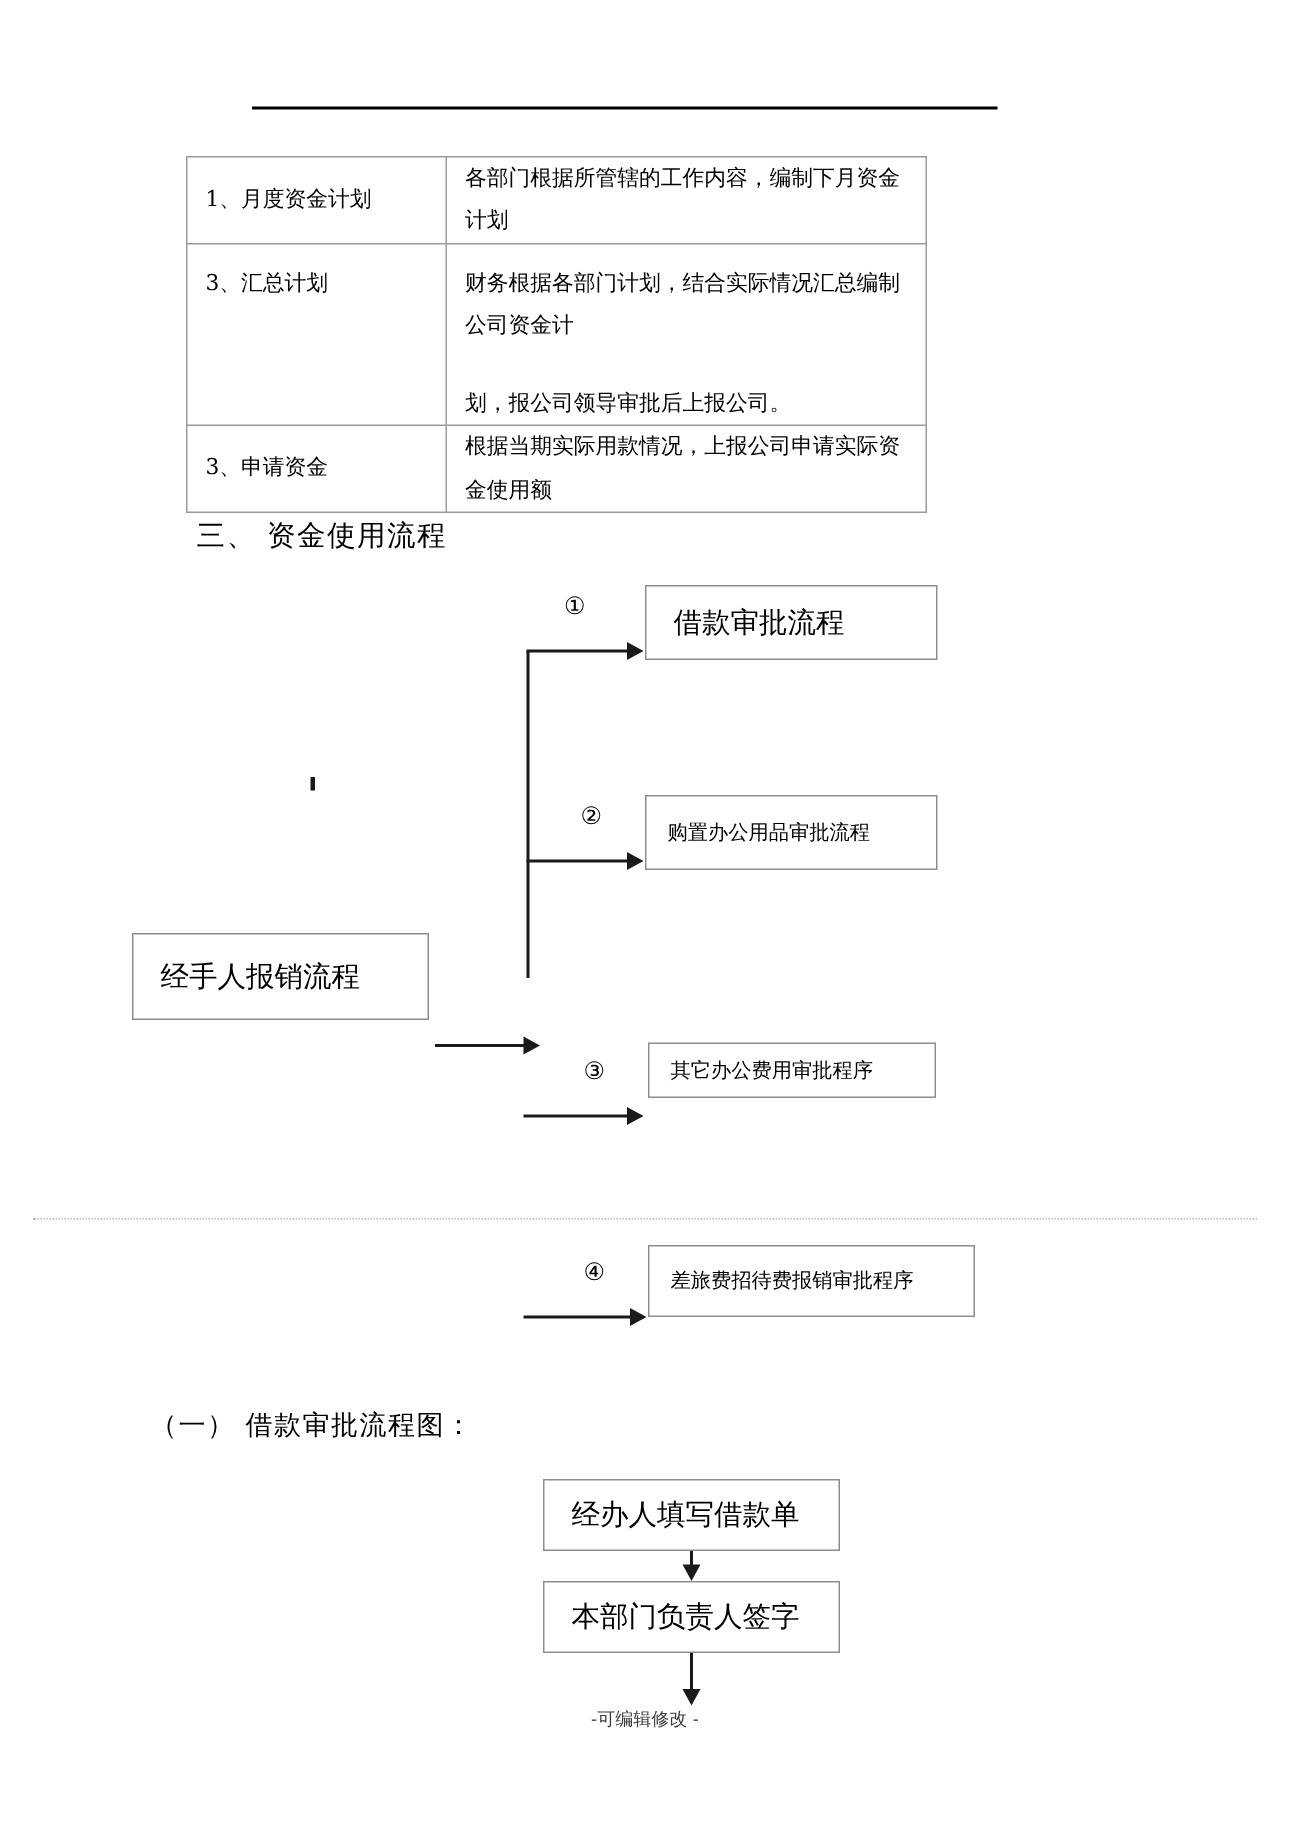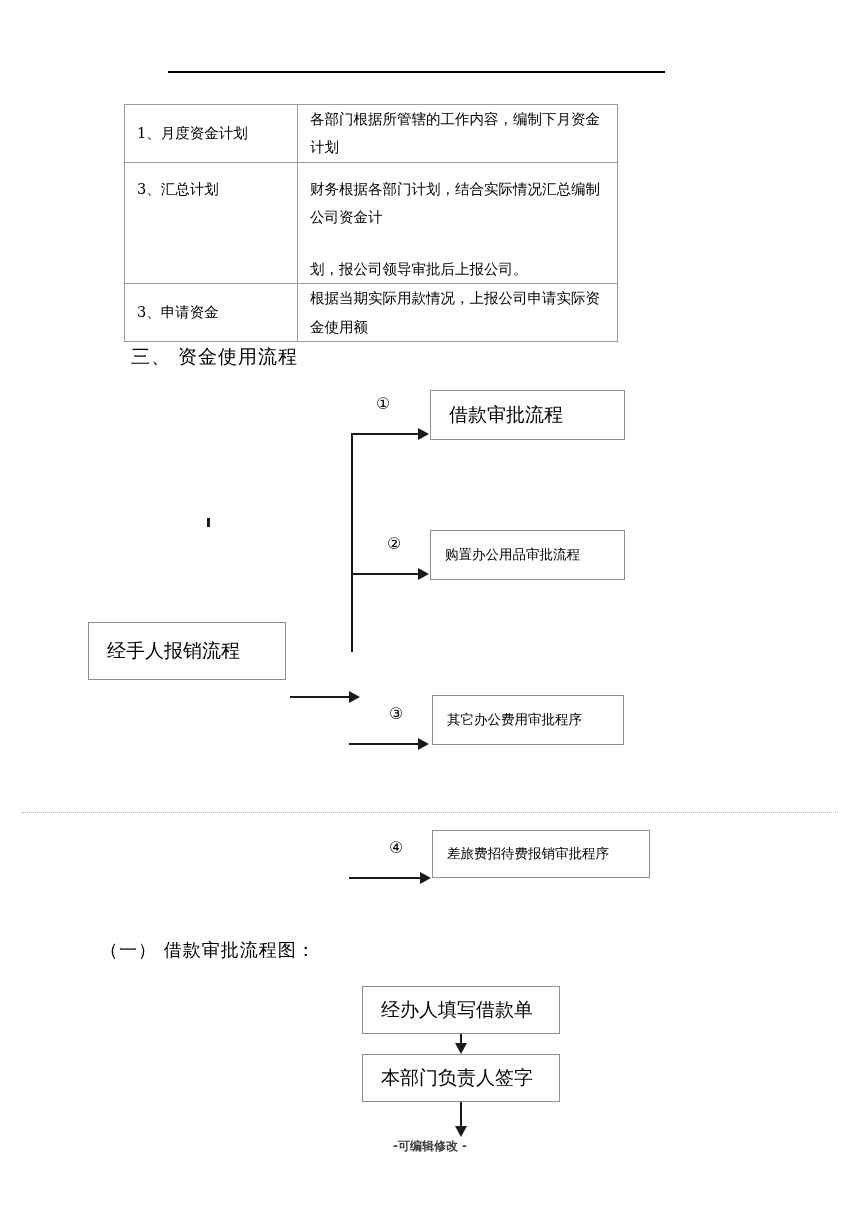--- a/index.html
+++ b/index.html
@@ -75,21 +75,21 @@
     align-items: center;
     font-family: "DejaVu Serif", "Liberation Serif", serif;
     color: #000;
     white-space: nowrap;
   }
   .fbox.pad-lg { padding-left: 18px; font-size: 19px; }
   .fbox.pad-sm { padding-left: 14px; font-size: 13.5px; }
 
   #box-jiekuan      { left: 430px; top: 390px;  width: 195px; height: 50px; text-align: center; }
   #box-gouzhi       { left: 430px; top: 530px;  width: 195px; height: 50px; }
-  #box-qita         { left: 432px; top: 695px;  width: 192px; height: 50px; }
+  #box-qita         { left: 432px; top: 695px;  width: 192px; height: 37px; }
   #box-chailv       { left: 432px; top: 830px;  width: 218px; height: 48px; }
   #box-jingshouren  { left: 88px;  top: 622px;  width: 198px; height: 58px; }
   #box-jingbanren   { left: 362px; top: 986px;  width: 198px; height: 48px; }
   #box-fuzeren      { left: 362px; top: 1054px; width: 198px; height: 48px; }
 
   
   .hline {
     position: absolute;
     height: 0;
     border-top: 2px solid #1a1a1a;
@@ -168,21 +168,20 @@
   
   .footer {
     position: absolute;
     left: 0;
     top: 1138px;
     width: 860px;
     text-align: center;
     font-size: 12px;
     color: #3c3c3c;
     font-family: "DejaVu Serif", "Liberation Serif", serif;
-    font-weight: bold;
   }
 </style>
 </head>
 <body>
 
 <div class="page">
 
   <div class="top-rule"></div>
 
   <table class="plan-table">

